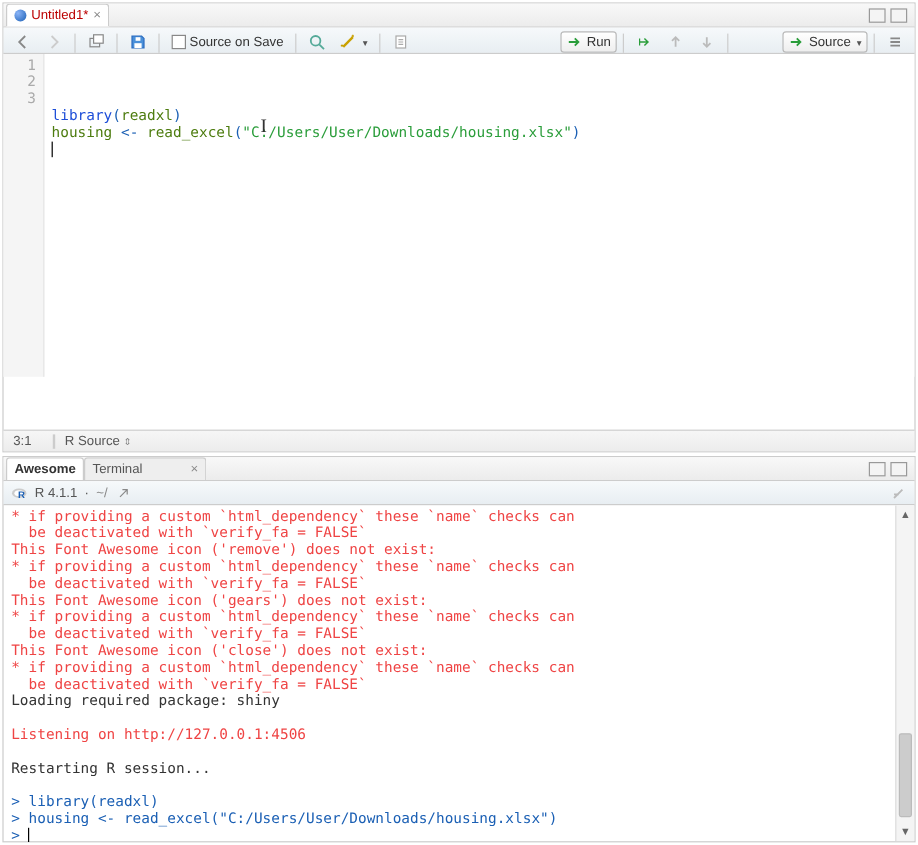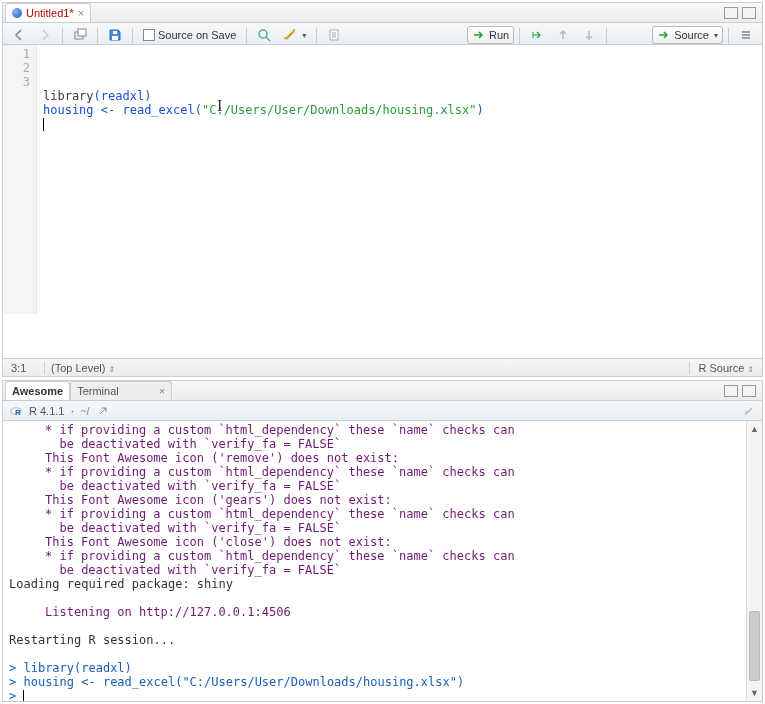--- a/index.html
+++ b/index.html
@@ -18,36 +18,36 @@
 .toolbar { height: 22px; background: linear-gradient(#f6f9fb,#e8eef2); border-bottom: 1px solid #ccc; display: flex; align-items: flex-end; padding: 0 4px; gap: 2px; }
 .toolbar .sep { width: 1px; height: 16px; background: #ccc; margin: 0 3px; }
 .tbtn { display: flex; align-items: center; gap: 3px; height: 18px; padding: 0 4px; border: 1px solid transparent; border-radius: 3px; cursor: pointer; font-size: 11px; color: #333; }
 .tbtn.bordered { border-color: #bbb; background: linear-gradient(#fff,#eee); margin-left: 40px; }
 .ico { width: 14px; height: 14px; display: flex; align-items: center; justify-content: center; }
 .ico svg { width: 14px; height: 14px; }
 .chk { width: 12px; height: 12px; border: 1px solid #888; background: #fff; }
 .editor-body { flex: 1; display: flex; background: #fff; font-family: "Lucida Console", Consolas, monospace; font-size: 12px; position: relative; }
 .gutter { width: 34px; background: #f5f5f5; border-right: 1px solid #e5e5e5; color: #aaa; text-align: right; padding: 2px 6px 0 0; line-height: 14px; user-select: none; }
 .code { flex: 1; padding: 2px 6px 0 6px; line-height: 14px; white-space: pre; position: relative; }
-.kw { color: #404040; }
-.fn { color: #1d4ed8; }
+.kw { color: #1d4ed8; }
+.fn { color: #4d7c0f; }
 .paren { color: #1a5fb4; }
 .str { color: #2a9d3a; }
 .cursor-caret { display: inline-block; width: 1px; height: 13px; background: #000; vertical-align: text-bottom; }
 .text-cursor { position: absolute; left: 180px; top: 54px; font-size: 16px; font-family: serif; color: #333; pointer-events: none; }
 .statusbar { height: 18px; background: linear-gradient(#f6f6f6,#ececec); border-top: 1px solid #ccc; display: flex; align-items: center; font-size: 11px; color: #555; margin-top: 44px; }
 .statusbar .pos { width: 42px; padding-left: 8px; border-right: 1px solid #ccc; }
 .statusbar .scope { flex: 1; padding: 0 6px; }
 .statusbar .lang { padding: 0 8px; border-left: 1px solid #ccc; }
 .updown { font-size: 8px; color: #888; margin-left: 3px; }
 .console-header { height: 20px; background: linear-gradient(#f6f9fb,#e8eef2); border-bottom: 1px solid #ccc; display: flex; align-items: center; padding: 0 6px; gap: 6px; font-size: 11px; color: #555; }
 .console-header .r-logo { width: 14px; height: 14px; }
 .console-body-wrap { flex: 1; display: flex; overflow: hidden; }
 .console-body { flex: 1; padding: 2px 6px; font-family: "Lucida Console", Consolas, monospace; font-size: 12px; line-height: 14px; white-space: pre-wrap; overflow-y: auto; }
-.console-red { color: #701a75; margin-left: 36px; }
+.console-red { color: #ef4444; }
 .console-blue { color: #1a5fb4; }
 .scrollbar-track { width: 16px; background: #f4f4f4; border-left: 1px solid #ddd; position: relative; }
 .scroll-arrow { position: absolute; left: 0; right: 0; height: 16px; display: flex; align-items: center; justify-content: center; color: #666; font-size: 9px; cursor: pointer; }
 .scroll-arrow.up { top: 0; }
 .scroll-arrow.down { bottom: 0; }
 .scroll-thumb { position: absolute; left: 2px; right: 2px; background: #ccc; border: 1px solid #bbb; border-radius: 2px; cursor: pointer; }
 .dropdown-caret { font-size: 8px; color: #555; margin-left: 2px; }
 </style>
 </head>
 <body>
@@ -190,21 +190,20 @@
         <div>2</div>
         <div>3</div>
       </div>
     <div class="code" id="code">
       <span class="text-cursor">I</span>
     <div><span class="kw">library</span><span class="paren">(</span><span class="fn">readxl</span><span class="paren">)</span></div><div><span class="fn">housing </span><span class="paren">&lt;-</span><span class="fn"> read_excel</span><span class="paren">(</span><span class="str">"C:/Users/User/Downloads/housing.xlsx"</span><span class="paren">)</span></div><div><span class="cursor-caret"></span></div></div>
   </div>
 
   <div class="statusbar">
     <div class="pos">3:1</div>
-    <div class="scope"><span>(Top Level)</span><span class="updown">⇕</span></div>
     <div class="lang"><span>R Source</span><span class="updown">⇕</span></div>
   </div>
 </div>
 
 <div class="pane console-pane">
   <div class="tabbar">
     <div class="tab">
         <b>Awesome</b>
       </div>
     <div class="tab inactive">

